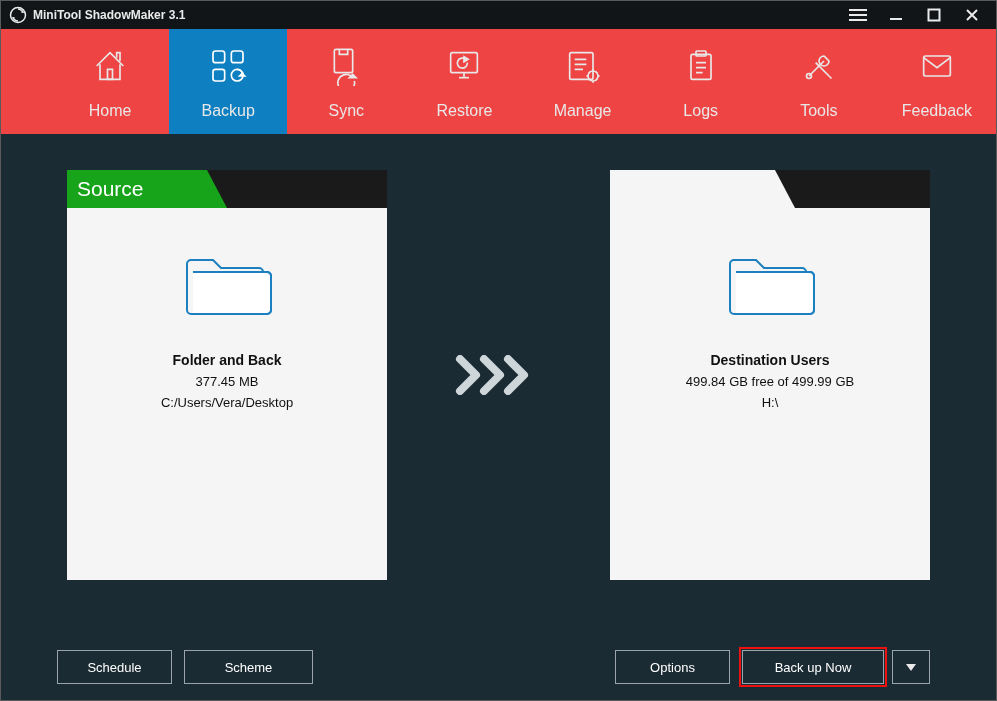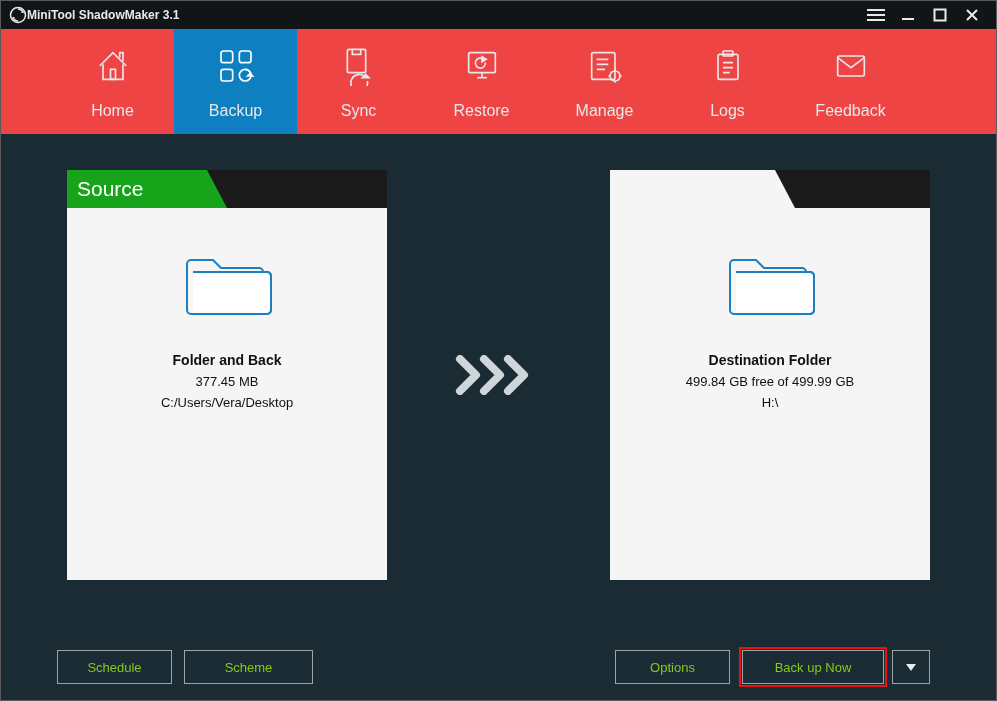--- a/index.html
+++ b/index.html
@@ -18,20 +18,21 @@
     display: flex;
     flex-direction: column;
   }
   
   .titlebar {
     height: 30px;
     background: #111517;
     display: flex;
     align-items: center;
     padding: 0 8px;
+    gap: 6px;
   }
   .titlebar .app-icon { display: flex; align-items: center; }
   .titlebar .title {
     color: #eaeaea;
     font-size: 12px;
     font-weight: 600;
     flex: 0 0 auto;
   }
   .titlebar .spacer { flex: 1; }
   .titlebar .win-btn {
@@ -152,21 +153,21 @@
     align-items: center;
     padding: 0 0 16px 0;
   }
   .btn {
     height: 34px;
     display: flex;
     align-items: center;
     justify-content: center;
     border: 1px solid #9aa4aa;
     background: #1b2b34;
-    color: #84cc16;
+    color: #ffffff;
     font-size: 13px;
     padding: 0 14px;
   }
   .btn-schedule { width: 115px; margin-left: -10px; }
   .btn-scheme { width: 129px; margin-left: 12px; }
   .btn-options { width: 115px; }
   .btn-backup {
     width: 142px;
     margin-left: 12px;
     outline: 2px solid #e11;
@@ -289,20 +290,32 @@
       <span class="nav-icon">
         <svg width="40" height="40" viewBox="0 0 48 48" fill="none" stroke="#e8e8e8" stroke-width="2">
           <rect x="12" y="10" width="24" height="30" rx="2"></rect>
           <rect x="18" y="6" width="12" height="6" rx="1"></rect>
           <path d="M18 20h12M18 26h12M18 32h8"></path>
         </svg>
       </span>
       <span class="nav-label">Logs</span>
     </div>
 
+    <div class="nav-item">
+      <span class="nav-icon">
+        <svg width="40" height="40" viewBox="0 0 48 48" fill="none" stroke="#e8e8e8" stroke-width="2">
+          <path d="M12 36 L30 18"></path>
+          <path d="M30 12 a6 6 0 1 0 6 6 l-4-4z"></path>
+          <path d="M36 36 L20 20"></path>
+          <circle cx="12" cy="36" r="3"></circle>
+          <path d="M36 36l3 3"></path>
+        </svg>
+      </span>
+      <span class="nav-label">Tools</span>
+    </div>
 
     <div class="nav-item">
       <span class="nav-icon">
         <svg width="40" height="40" viewBox="0 0 48 48" fill="none" stroke="#e8e8e8" stroke-width="2">
           <rect x="8" y="12" width="32" height="24" rx="2"></rect>
           <path d="M8 14 L24 26 L40 14"></path>
         </svg>
       </span>
       <span class="nav-label">Feedback</span>
     </div>
@@ -342,21 +355,21 @@
       <div class="card">
         <div class="card-tab-stripe dest"></div>
         <div class="card-body">
           <span class="folder-icon">
             <svg width="92" height="76" viewBox="0 0 92 76" fill="none" stroke="#1b7fc0" stroke-width="2">
               <path d="M6 20 V66 a4 4 0 0 0 4 4 H78 a4 4 0 0 0 4-4 V28 a4 4 0 0 0-4-4 H40 l-8-8 H10 a4 4 0 0 0-4 4z"></path>
               <path d="M12 28 H86 a4 4 0 0 1 4 4 V66 a4 4 0 0 1-4 4 H12" fill="#fff"></path>
               <path d="M12 28 H86 a4 4 0 0 1 4 4 V66 a4 4 0 0 1-4 4 H12"></path>
             </svg>
           </span>
-          <div class="card-title">Destination Folder</div>
+          <div class="card-title">Destination Users</div>
           <div class="card-sub">499.84 GB free of 499.99 GB</div>
           <div class="card-path">H:\</div>
         </div>
       </div>
 
     </div>
 
     <div class="bottom-row">
       <div class="btn btn-schedule">
         <span>Schedule</span>

